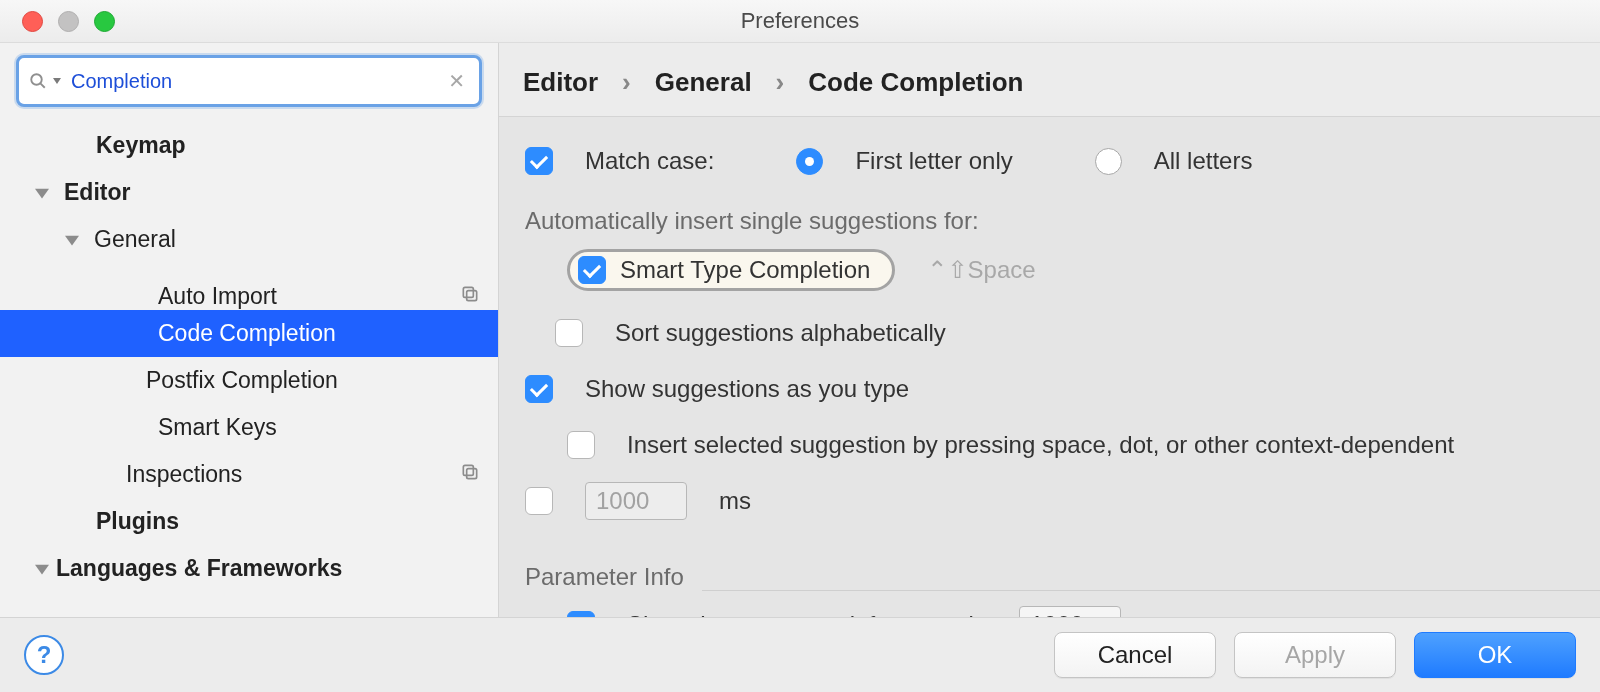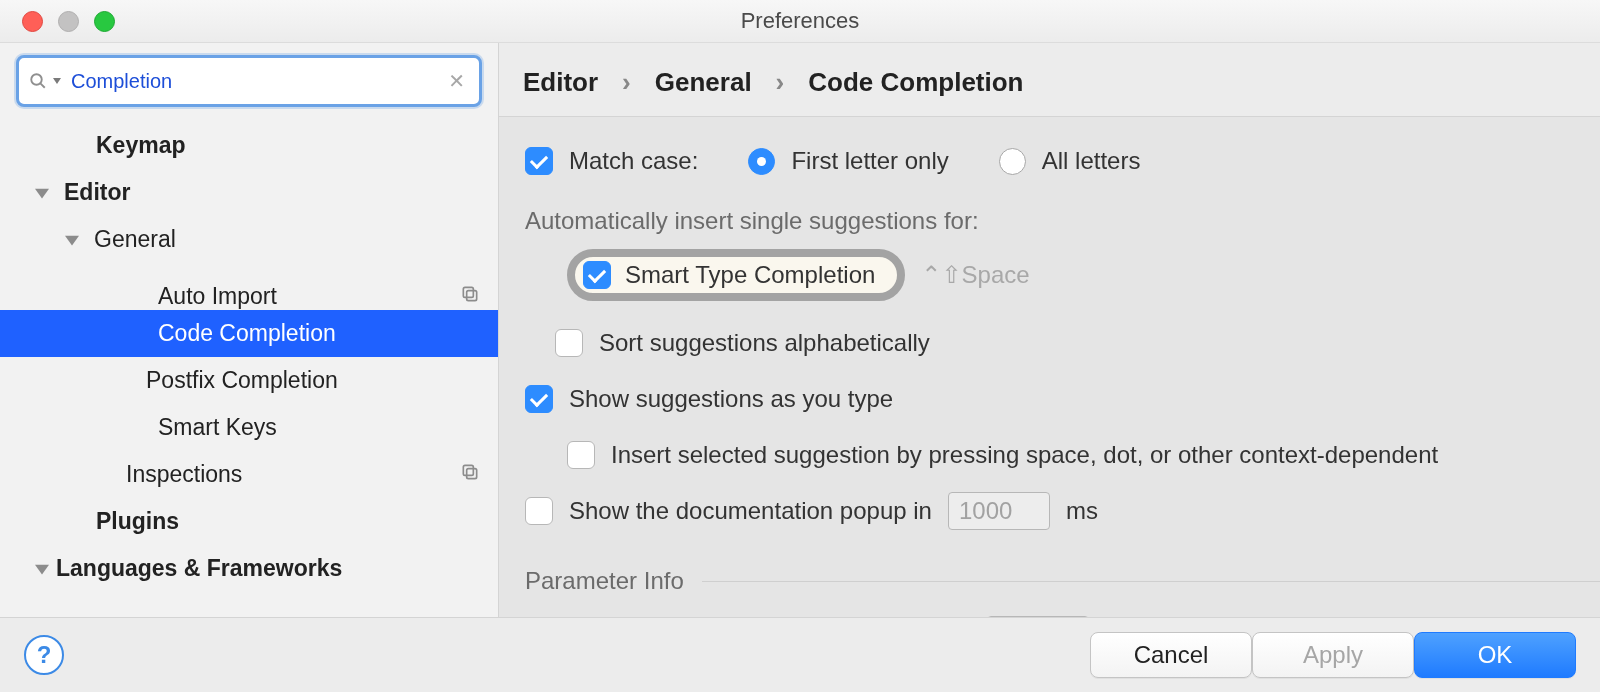--- a/index.html
+++ b/index.html
@@ -170,21 +170,21 @@
     overflow: auto;
     background: #e5e5e5;
     padding: 16px 0 0 0;
   }
   .row {
     display: flex;
     align-items: center;
     padding: 8px 0 8px 26px;
     font-size: 24px;
     color: #333;
-    gap: 16px;
+    gap: 32px;
     min-height: 40px;
   }
   .row.indent1 { padding-left: 68px; }
   .row.section { color: #6b6b6b; font-size: 24px; padding-top: 22px; padding-bottom: 6px;}
   .cb {
     width: 26px;
     height: 26px;
     border-radius: 6px;
     border: 1px solid #b7b7b7;
     background: #fff;
@@ -224,21 +224,21 @@
   .radio.selected::after {
     content: "";
     width: 9px; height: 9px;
     border-radius: 50%;
     background: #fff;
   }
   .highlight-pill {
     display: inline-flex;
     align-items: center;
     gap: 14px;
-    border: 8px solid #a3a3a3;
+    border: 3px solid #a3a3a3;
     background: #faf7ee;
     border-radius: 26px;
     padding: 4px 22px 4px 8px;
   }
   .kbd-hint {
     color: #a8a8a8;
     font-size: 24px;
   }
   .inp {
     border: 1px solid #b7b7b7;
@@ -276,21 +276,21 @@
     border-radius: 50%;
     border: 2px solid #3c8ae6;
     color: #3c8ae6;
     font-size: 24px;
     display: flex;
     align-items: center;
     justify-content: center;
     font-weight: 700;
     background: #fff;
   }
-  .btn-group { display: flex; }
+  .btn-group { display: flex; gap: 18px; }
   .btn {
     min-width: 160px;
     height: 44px;
     border-radius: 8px;
     border: 1px solid #c4c4c4;
     background: linear-gradient(#ffffff, #f3f3f3);
     font-size: 24px;
     display: flex;
     align-items: center;
     justify-content: center;
@@ -442,26 +442,25 @@
           <span>Show suggestions as you type</span>
         </div>
 
         <div class="row indent1">
           <span class="cb"></span>
           <span>Insert selected suggestion by pressing space, dot, or other context-dependent</span>
         </div>
 
         <div class="row">
           <span class="cb"></span>
-          <span>Show the documentation popup in</span>
           <input class="inp disabled" disabled="" value="1000" style="">
           <span>ms</span>
         </div>
 
-        <div class="row section" style="align-items:center; gap:18px;">
+        <div class="row section" style="align-items:flex-end; gap:18px;">
           <span>Parameter Info</span>
           <span class="sep-line"></span>
         </div>
 
         <div class="row indent1">
           <span class="cb checked"></span>
           <span>Show the parameter info popup in</span>
           <input class="inp" value="1000" style="">
           <span>ms</span>
         </div>

